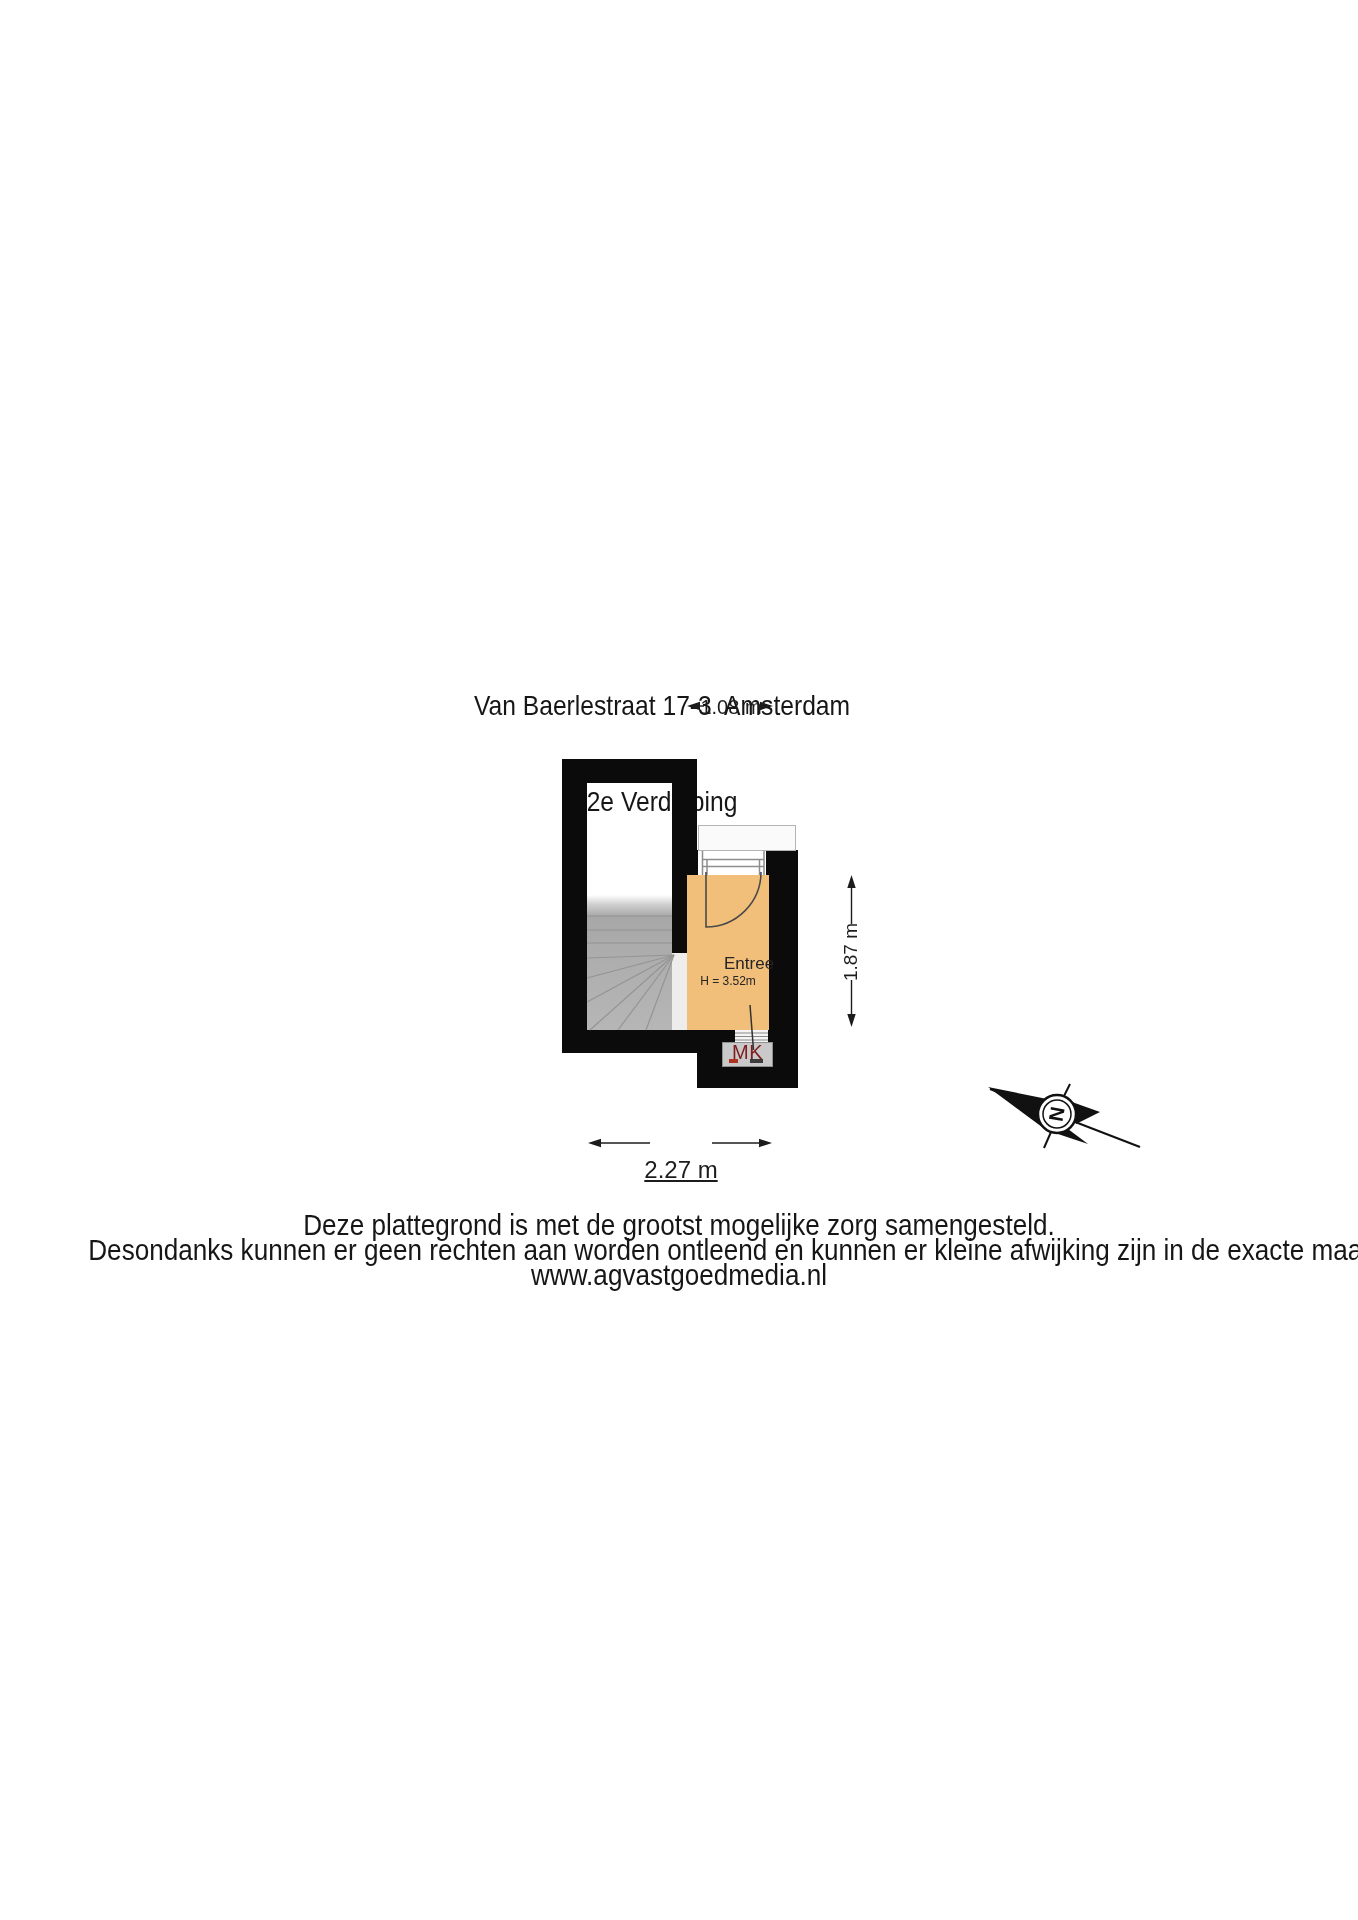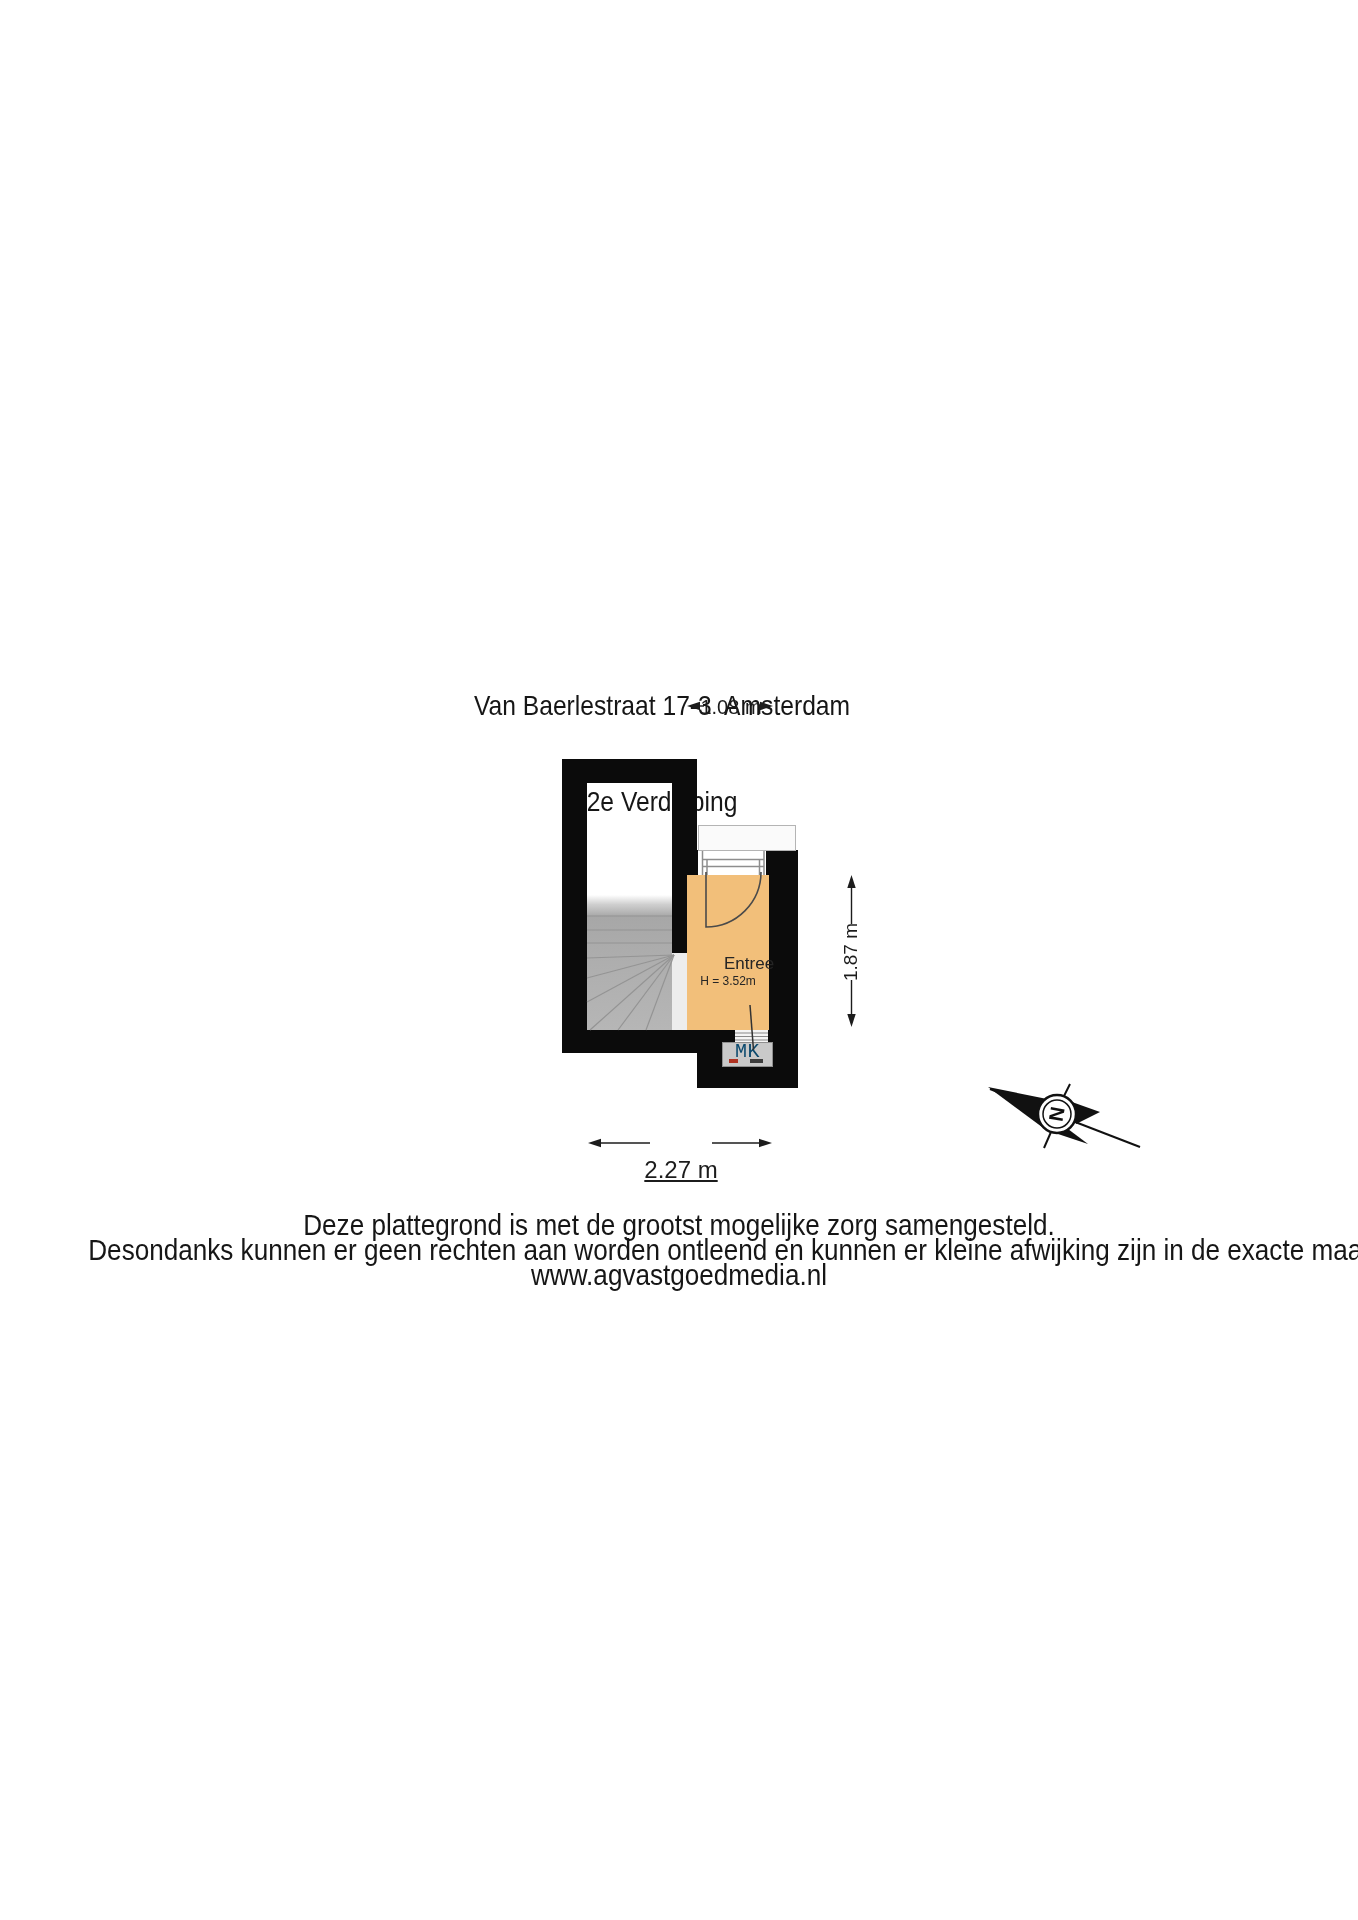--- a/index.html
+++ b/index.html
@@ -34,21 +34,21 @@
   
   .platform{position:absolute;left:698px;top:825px;width:98px;height:26px;background:#fafafa;border:1px solid #b4b4b4;box-sizing:border-box;}
   .doorframe{position:absolute;left:698px;top:851px;width:68px;height:24px;background:#ffffff;}
   .threshold{position:absolute;left:735px;top:1030px;width:33px;height:12px;background:#f5f5f5;}
 
   
   .mk-box{
     position:absolute;left:722px;top:1042px;width:51px;height:25px;box-sizing:border-box;
     background:#c9c9c9;border:1.5px solid #8f8f8f;text-align:center;
   }
-  .mk-label{font-size:20px;line-height:18px;color:#0c4a6e;letter-spacing:0.5px;font-family:Liberation Mono, monospace;}
+  .mk-label{font-size:20px;line-height:18px;color:#7f1d1d;letter-spacing:0.5px;}
   .mk-mark{position:absolute;height:4px;bottom:3px;}
   .mk-mark.red{left:6px;width:9px;background:#b03322;}
   .mk-mark.dark{left:27px;width:13px;background:#3d3d3d;}
 
   
   .dim-label{position:absolute;color:#1c1c1c;text-align:center;}
   .dim-top{left:691px;top:696px;width:80px;font-size:20px;}
   .dim-bottom{left:641px;top:1156px;width:80px;font-size:24px;text-decoration:underline;}
   .dim-right{left:811px;top:942px;width:80px;height:20px;font-size:19px;line-height:20px;transform:rotate(-90deg);transform-origin:50% 50%;}
 

